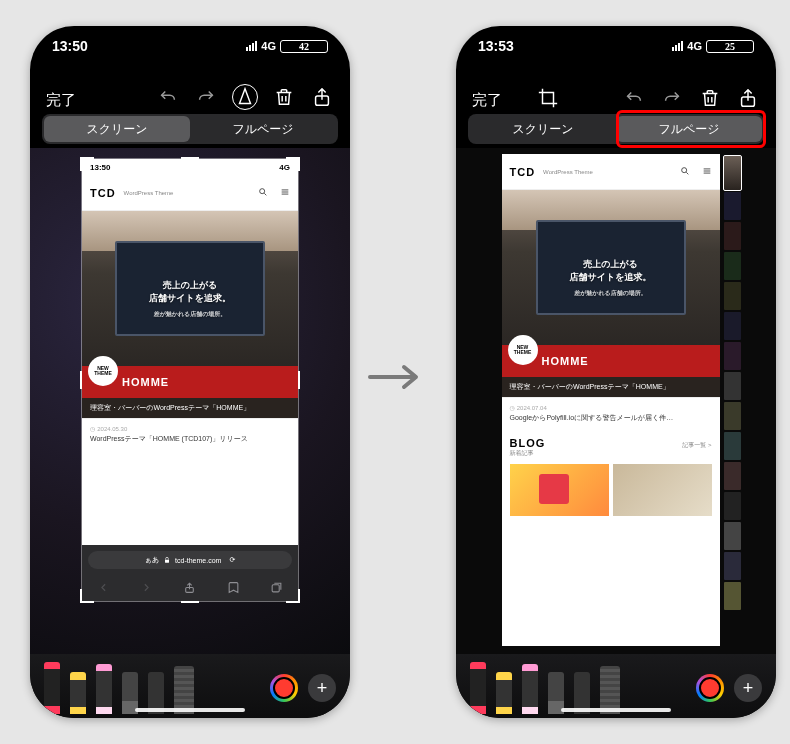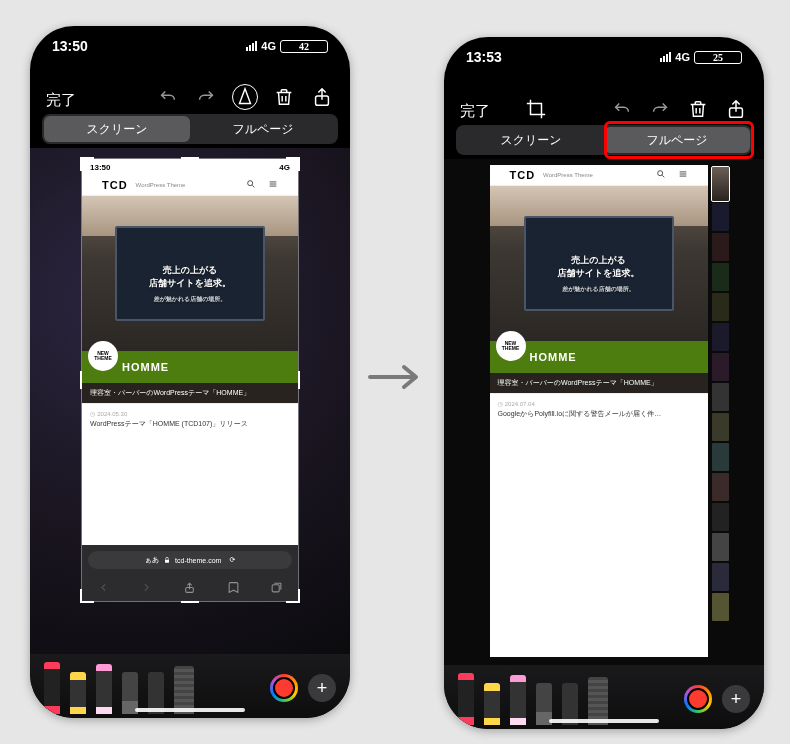--- a/index.html
+++ b/index.html
@@ -14,21 +14,21 @@
   .phone {
     position: absolute;
     width: 320px;
     height: 692px;
     background: #000;
     border-radius: 44px;
     overflow: hidden;
     box-shadow: 0 2px 10px rgba(0,0,0,.3);
   }
   .phone-left { left: 30px; top: 26px; }
-  .phone-right { left: 444px; top: 26px; margin-top: 11px; }
+  .phone-right { left: 456px; top: 26px; }
   .phone-inner { position: absolute; inset: 0; display: flex; flex-direction: column; }
   .status-bar {
     height: 40px; display: flex; justify-content: space-between; align-items: center;
     padding: 0 22px; color: #fff; font-weight: 600; font-size: 14px;
   }
   .status-right { display: flex; align-items: center; gap: 4px; font-size: 11px; }
   .bars { display: flex; gap: 1px; align-items: flex-end; }
   .bars span { width: 2px; background: #fff; }
   .bars span:nth-child(1){height:4px}.bars span:nth-child(2){height:6px}.bars span:nth-child(3){height:8px}.bars span:nth-child(4){height:10px}
   .battery-pill { border:1px solid #fff; border-radius:3px; padding:0 18px; font-size:10px; font-weight:600;font-family:Liberation Serif, serif; }
@@ -62,30 +62,30 @@
   .corner.tr{top:-2px;right:-2px;border-left:none;border-bottom:none}
   .corner.bl{bottom:-2px;left:-2px;border-right:none;border-top:none}
   .corner.br{bottom:-2px;right:-2px;border-left:none;border-top:none}
   .mid{position:absolute;background:#fff}
   .mid.t{top:-2px;left:50%;transform:translateX(-50%);width:18px;height:2px}
   .mid.b{bottom:-2px;left:50%;transform:translateX(-50%);width:18px;height:2px}
   .mid.l{left:-2px;top:50%;transform:translateY(-50%);width:2px;height:18px}
   .mid.r{right:-2px;top:50%;transform:translateY(-50%);width:2px;height:18px}
   .mini-screen { position:absolute; inset:0; background:#fff; display:flex; flex-direction:column; font-size:8px; }
   .mini-status { height:16px; display:flex; justify-content:space-between; align-items:center; padding:0 8px; color:#000; font-weight:600; font-size:8px;}
-  .mini-header { height:21px; display:flex; align-items:center; padding:0 20px; gap:8px; border-bottom:1px solid #eee;}
+  .mini-header { height:36px; display:flex; align-items:center; padding:0 8px; gap:8px; border-bottom:1px solid #eee;}
   .mini-header .logo { font-weight:700; font-size:11px; letter-spacing:1px;}
   .mini-header .sub { font-size:6px; color:#888;}
   .mini-header .sp { flex:1;}
   .hero { position:relative; height:155px; background: linear-gradient(180deg,#6b5f56 0%,#3d3832 40%,#2b2724 100%); color:#fff; display:flex; flex-direction:column; align-items:center; justify-content:center; overflow:hidden;}
   .hero .hands { position:absolute; top:0; left:0; right:0; height:40px; background:linear-gradient(180deg,#d4c5b5,#a89580);}
   .hero .laptop { position:absolute; top:30px; left:50%; transform:translateX(-50%); width:150px; height:95px; background:#1a2332; border:2px solid #4a5568; border-radius:2px;}
   .hero .txt { position:relative; text-align:center; font-size:9px; font-weight:600; line-height:1.5; text-shadow:0 1px 2px rgba(0,0,0,.6); margin-top:20px;}
   .hero .subt { font-size:6px; opacity:.8; margin-top:4px;}
-  .band { height:32px; background:#4d7c0f; color:#fff; display:flex; align-items:center; position:relative; padding-left:40px;}
+  .band { height:32px; background:#b91c1c; color:#fff; display:flex; align-items:center; position:relative; padding-left:40px;}
   .band .badge { position:absolute; left:6px; top:-10px; width:30px; height:30px; border-radius:50%; background:#fff; color:#000; display:flex; flex-direction:column; align-items:center; justify-content:center; font-size:5px; font-weight:700; line-height:1;}
   .band .title { font-size:11px; font-weight:700; letter-spacing:1px;}
   .desc-bar { background:#29231f; color:#fff; font-size:7px; padding:5px 8px;}
   .article { padding:6px 8px; border-top:1px solid #eee; color:#333;}
   .article .date { color:#aaa; font-size:6px; display:flex; align-items:center; gap:2px;}
   .article .ttl { font-size:7px; margin-top:2px; color:#333;}
   .addr-bar { margin-top:auto; background:#2c2c2e; padding:6px; display:flex; align-items:center; justify-content:center; gap:6px;}
   .addr-pill { flex:1; background:#3a3a3c; border-radius:10px; height:18px; display:flex; align-items:center; justify-content:center; color:#fff; font-size:7px; gap:4px;}
   .tab-bar { background:#2c2c2e; height:26px; display:flex; justify-content:space-around; align-items:center; color:#8e8e93;}
   .tab-bar svg { width:13px; height:13px; }
@@ -384,20 +384,33 @@
             <span class="title">HOMME</span>
           </div>
           <div class="desc-bar">理容室・バーバーのWordPressテーマ「HOMME」</div>
           <div class="article">
             <div class="date">
                 <span>◷</span>
                 <span>2024.07.04</span>
               </div>
             <div class="ttl">GoogleからPolyfill.ioに関する警告メールが届く件…</div>
           </div>
+          <div class="blog-sec">
+            <div class="row">
+              <div>
+                <div class="bt">BLOG</div>
+                <div class="bs">新着記事</div>
+              </div>
+              <div class="bs">記事一覧 &gt;</div>
+            </div>
+            <div class="blog-img">
+              <div class="a"></div>
+                <div class="b"></div>
+            </div>
+          </div>
         </div>
         <div class="filmstrip">
           <div class="thumb"></div>
           <div class="thumb"></div>
           <div class="thumb"></div>
           <div class="thumb"></div>
           <div class="thumb"></div>
           <div class="thumb"></div>
           <div class="thumb"></div>
           <div class="thumb"></div>

